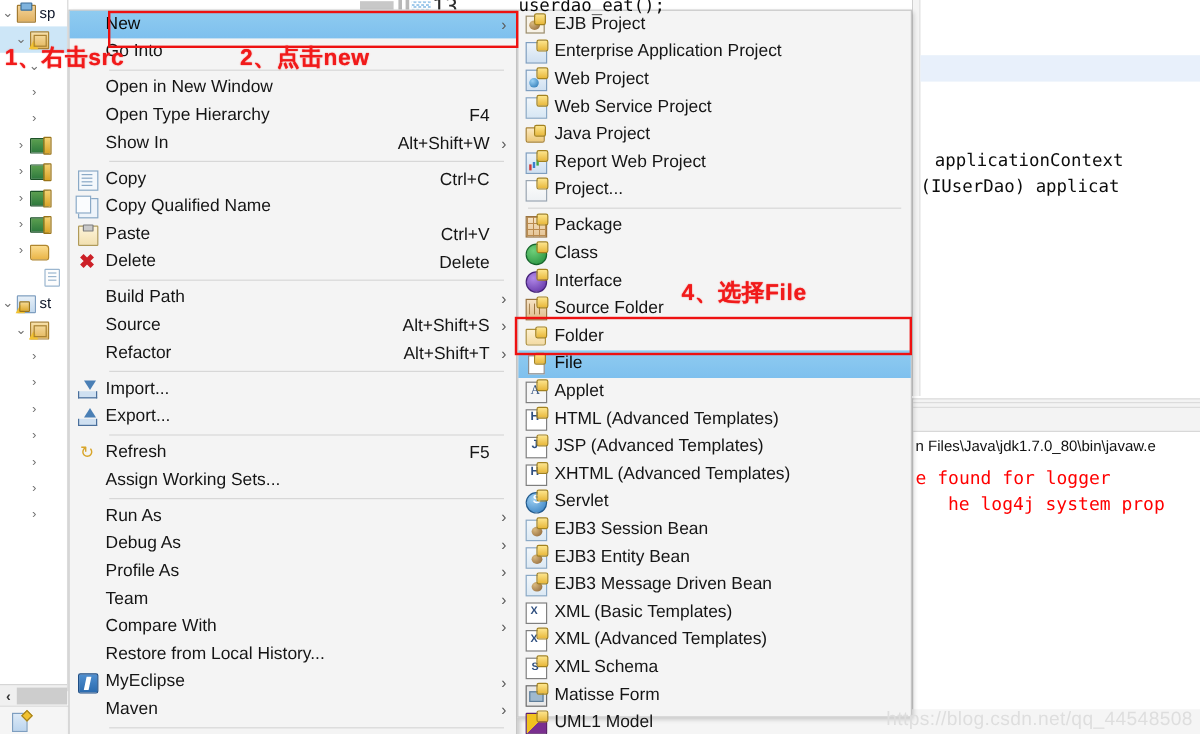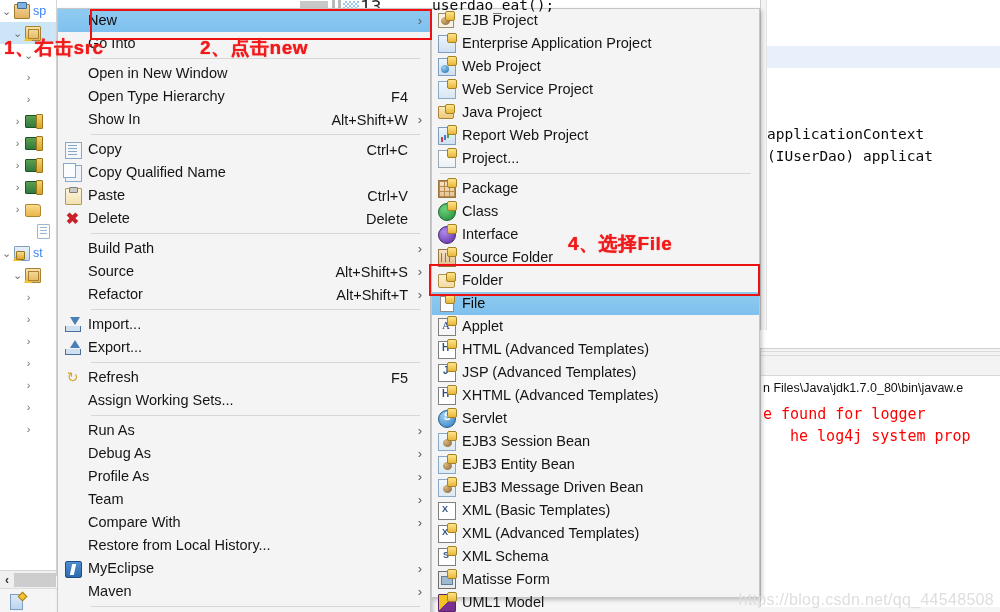--- a/index.html
+++ b/index.html
@@ -21,21 +21,21 @@
   }
   .tree-row{
     position:absolute;left:0;right:0;height:22px;
     display:flex;align-items:center;white-space:nowrap;
   }
   .tw{
     width:13px;text-align:center;color:#6f6f6f;font-size:11px;
     line-height:22px;flex:none;
   }
   .ticon{width:17px;height:16px;flex:none;position:relative;margin-right:3px;}
-  .tlabel{font-size:12.5px;color:#3b82f6;}
+  .tlabel{font-size:12.5px;color:#0f172a;}
 
   
   .ic{position:absolute;left:1px;top:1px;width:14px;height:13px;border-radius:1px;}
   .ic-proj{background:linear-gradient(#f3d49b,#e2b15f);border:1px solid #a37b30;}
   .ic-proj:after{content:"";position:absolute;left:2px;top:-3px;width:8px;height:5px;
      background:#7fb3dd;border:1px solid #3d6f99;border-radius:1px;}
   .ic-jar{width:14px;height:11px;top:2px;background:linear-gradient(#5b9f4f,#2f7a3e);
      border:1px solid #1d5328;border-radius:1px;}
   .ic-jar:after{content:"";position:absolute;right:-3px;top:-2px;width:5px;height:13px;
      background:linear-gradient(#f5d271,#d8a327);border:1px solid #9a7418;border-radius:1px;}
@@ -78,25 +78,25 @@
     background:#ffffff;border-left:1px solid #cfcfcf;
   }
   .editor .ruler{position:absolute;left:0;top:0;width:5px;height:330px;background:#f4f4f4;border-right:1px solid #e2e2e2;}
   .editor .hl-line{position:absolute;left:6px;right:0;top:46px;height:22px;background:#e8f0fb;}
   .code{
     position:absolute;left:6px;white-space:pre;
     font-family:"DejaVu Sans Mono","Liberation Mono",monospace;
     font-size:14.5px;color:#0b0b0b;letter-spacing:0px;
   }
   .code.top{top:-2px;left:-10px;}
-  .code.l1{top:126px;}
+  .code.l1{top:126px;margin-left:12px;}
   .code.l2{top:148px;}
 
   .console{
-    position:absolute;left:760px;top:348px;width:240px;height:258px;
+    position:absolute;left:760px;top:332px;width:240px;height:258px;
     background:#ffffff;border-left:1px solid #cfcfcf;border-top:1px solid #cfcfcf;
   }
   .console .tabstrip{position:absolute;left:0;top:0;right:0;height:26px;background:#f3f3f3;border-bottom:1px solid #d8d8d8;}
   .console .tabstrip:before{content:"";position:absolute;left:0;right:0;top:2px;height:1px;background:#dcdcdc;}
   .console .tabstrip:after{content:"";position:absolute;left:0;right:0;top:6px;height:1px;background:#dcdcdc;}
   .console .path{
     position:absolute;left:2px;top:32px;white-space:pre;
     font-family:"Liberation Sans",sans-serif;font-size:12.5px;color:#111;
   }
   .console .err{

